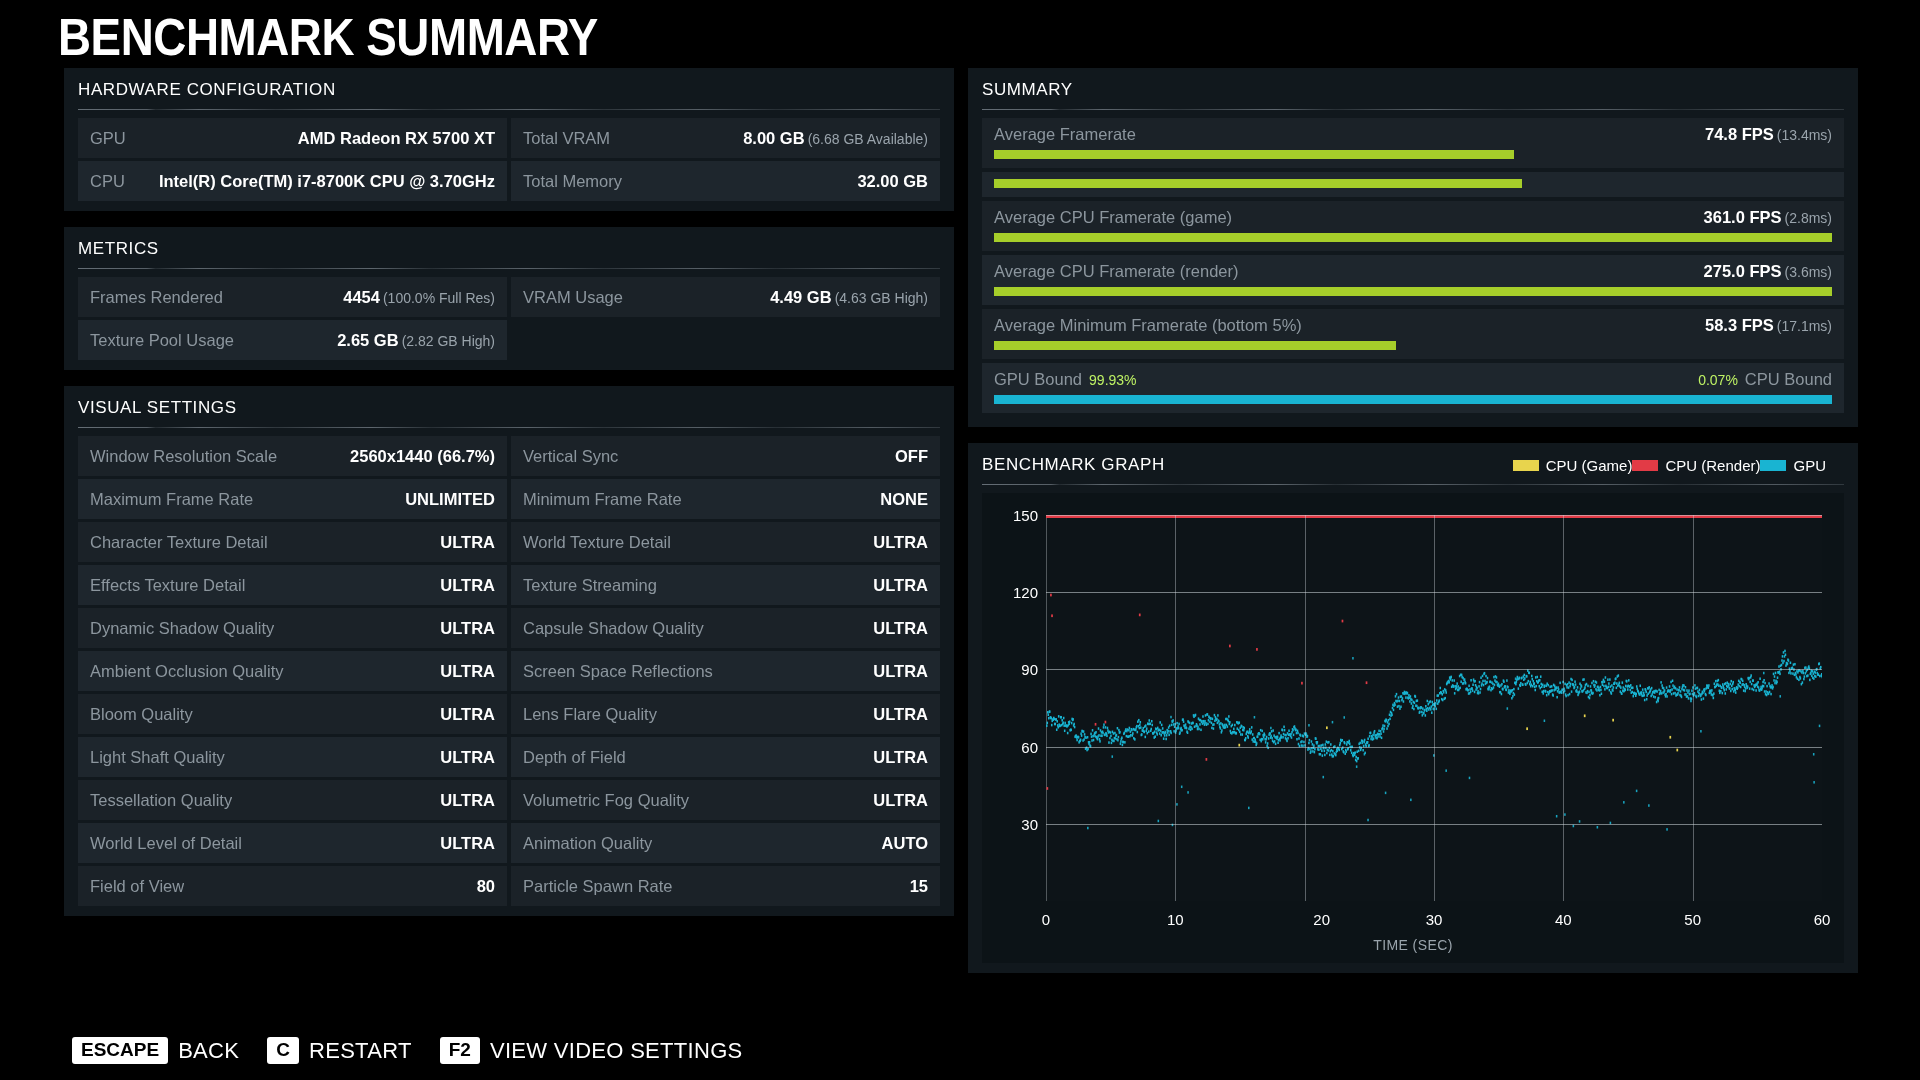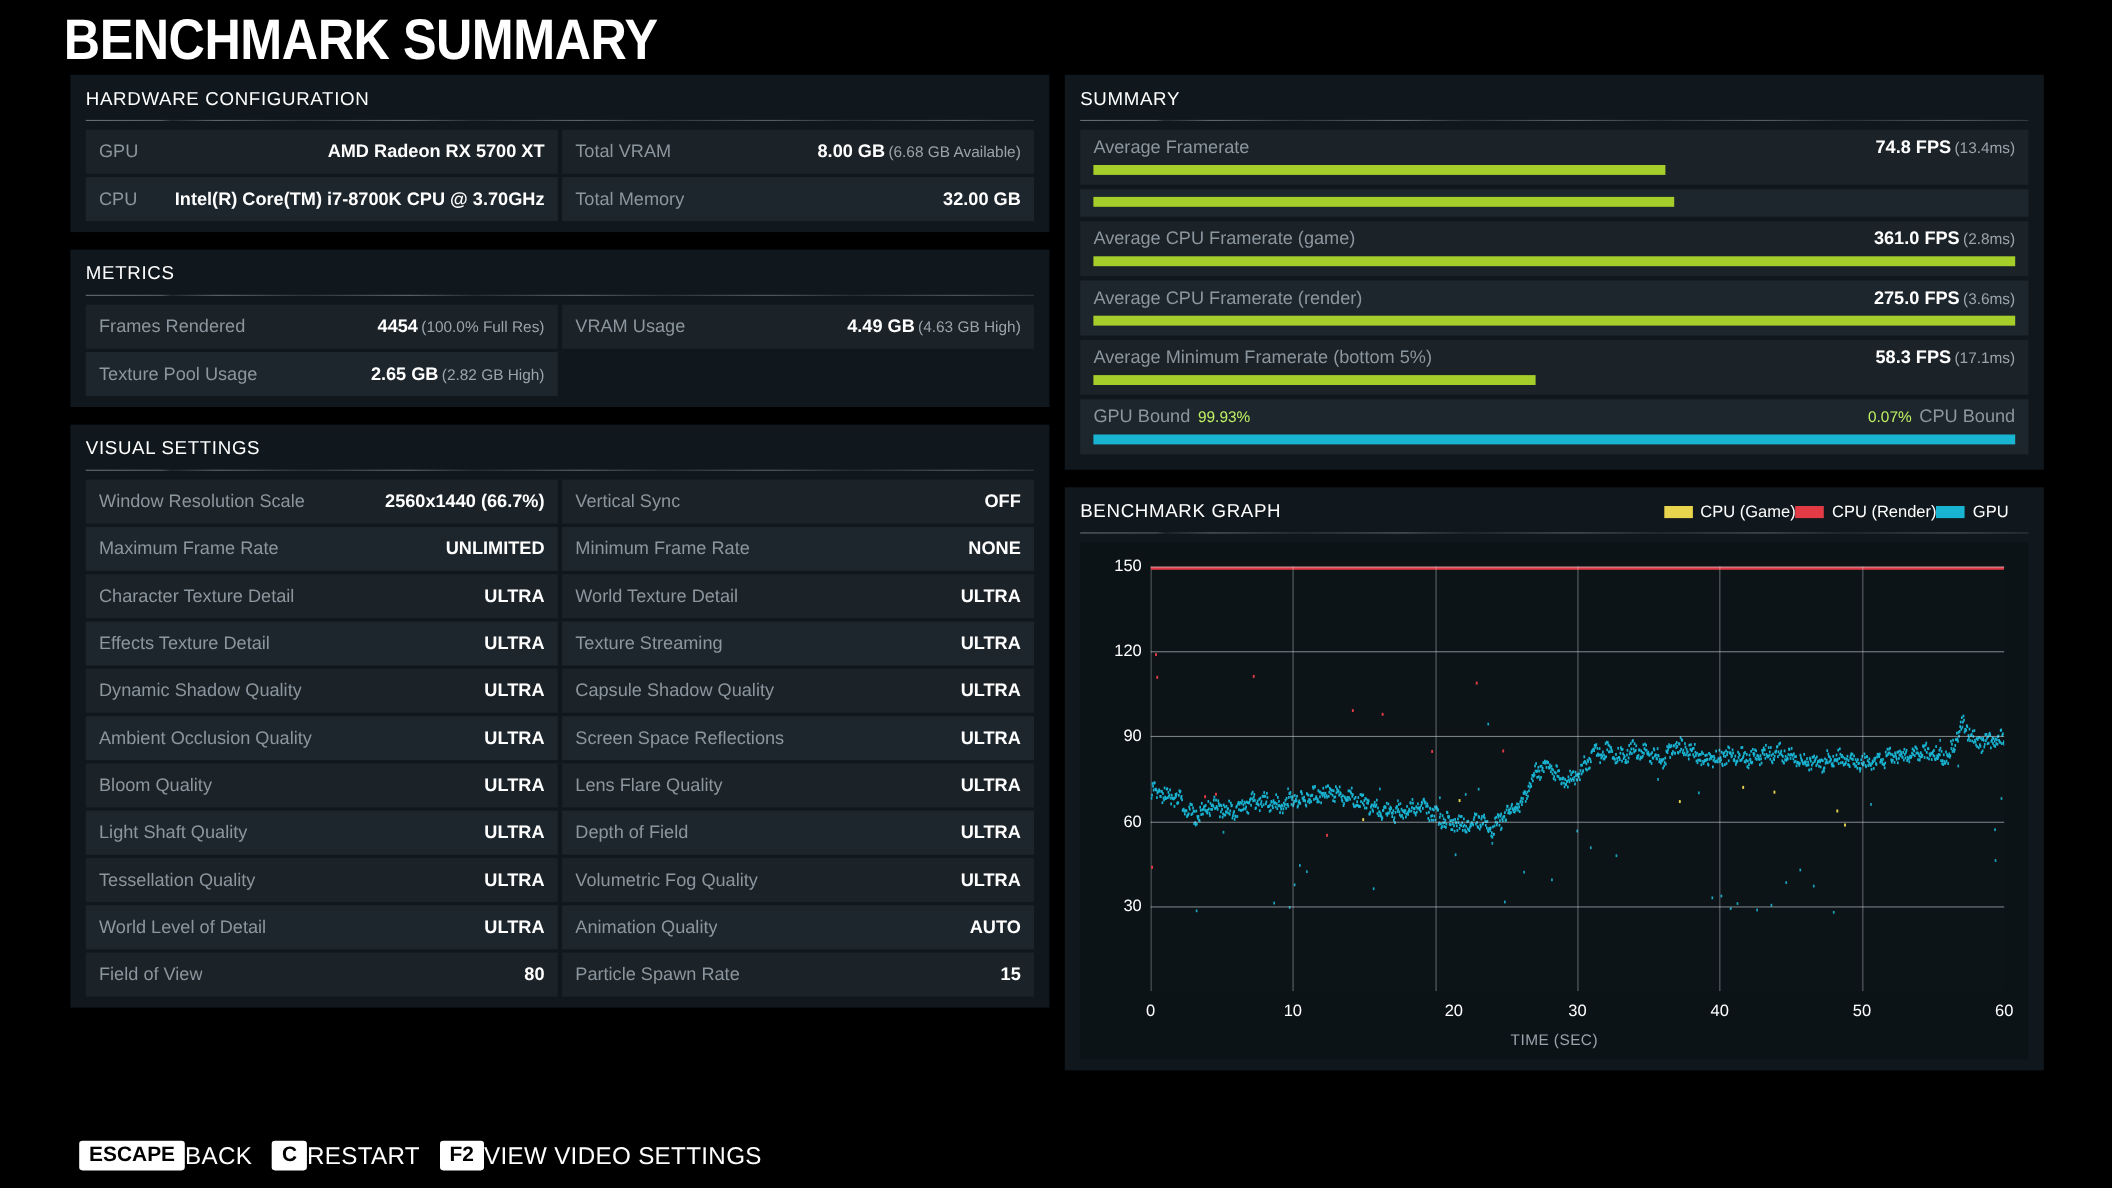--- a/index.html
+++ b/index.html
@@ -177,21 +177,21 @@
     text-align: center;
     font-size: 14px; color: #9aa4ac;
     letter-spacing: 0.4px;
   }
   .series-svg { position: absolute; inset: 0; width: 100%; height: 100%; }
 
   
   .footer {
     position: absolute;
     left: 72px; bottom: 16px;
-    display: flex; align-items: center; 
+    display: flex; align-items: center; gap: 10px;
   }
   .keycap {
     background: #ffffff; color: #000000;
     font-size: 19px; font-weight: bold;
     padding: 3px 9px 4px 9px;
     border-radius: 3px;
     line-height: 20px;
   }
   .keyaction {
     color: #ffffff; font-size: 22px;

